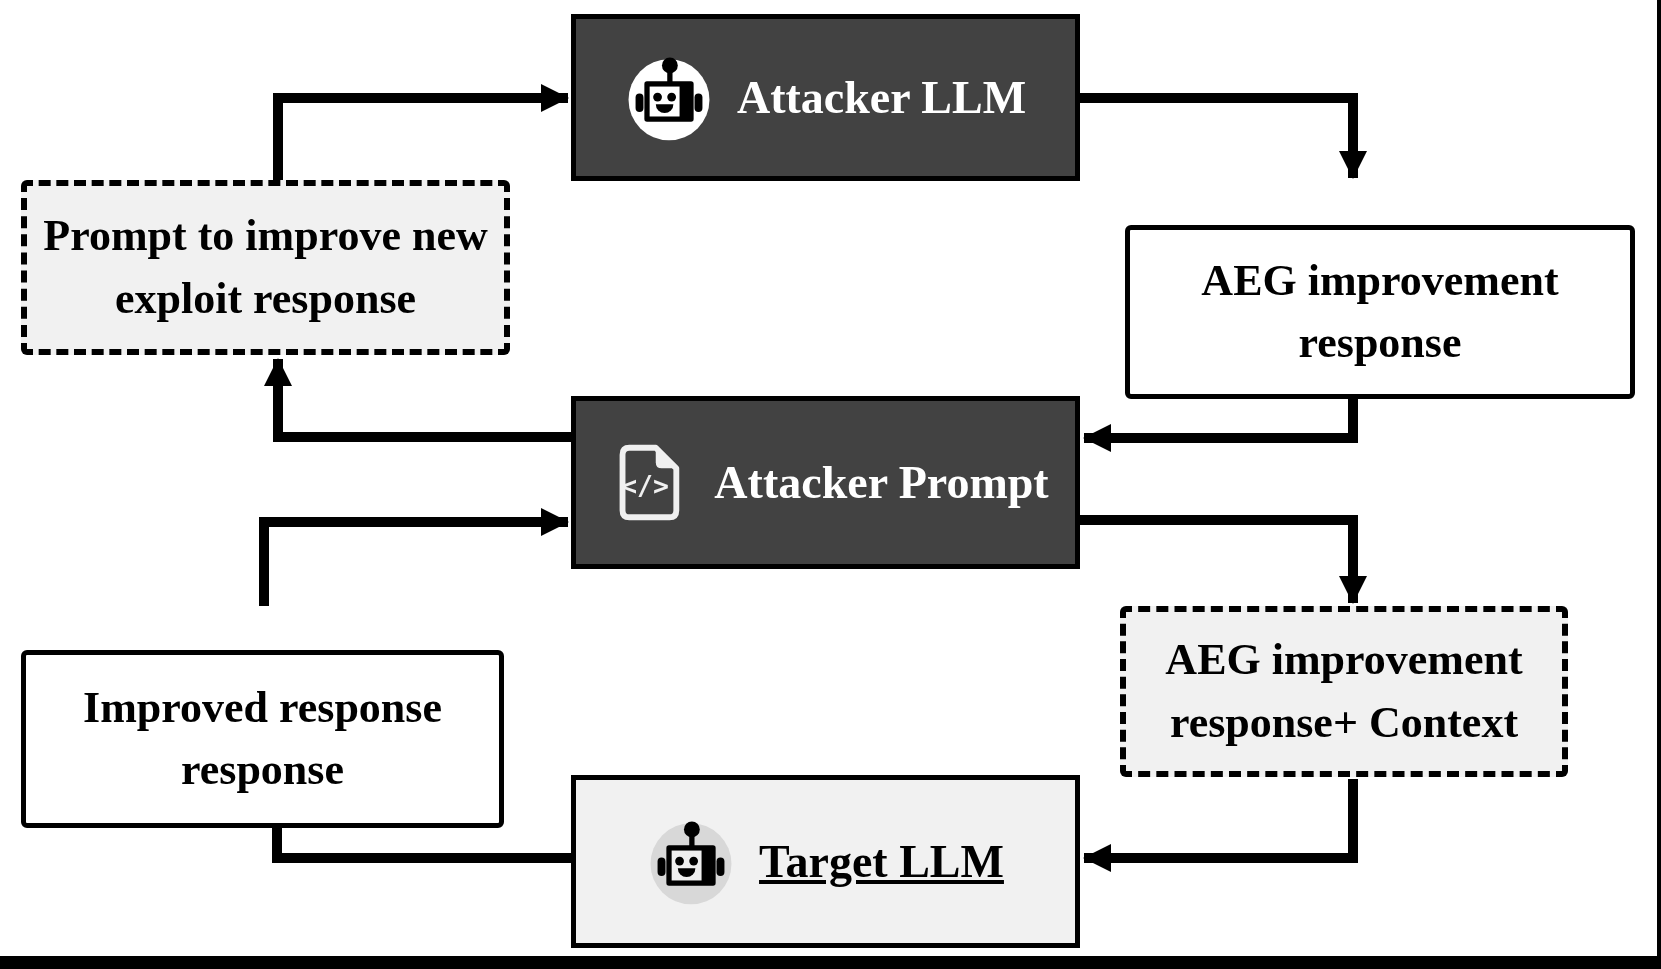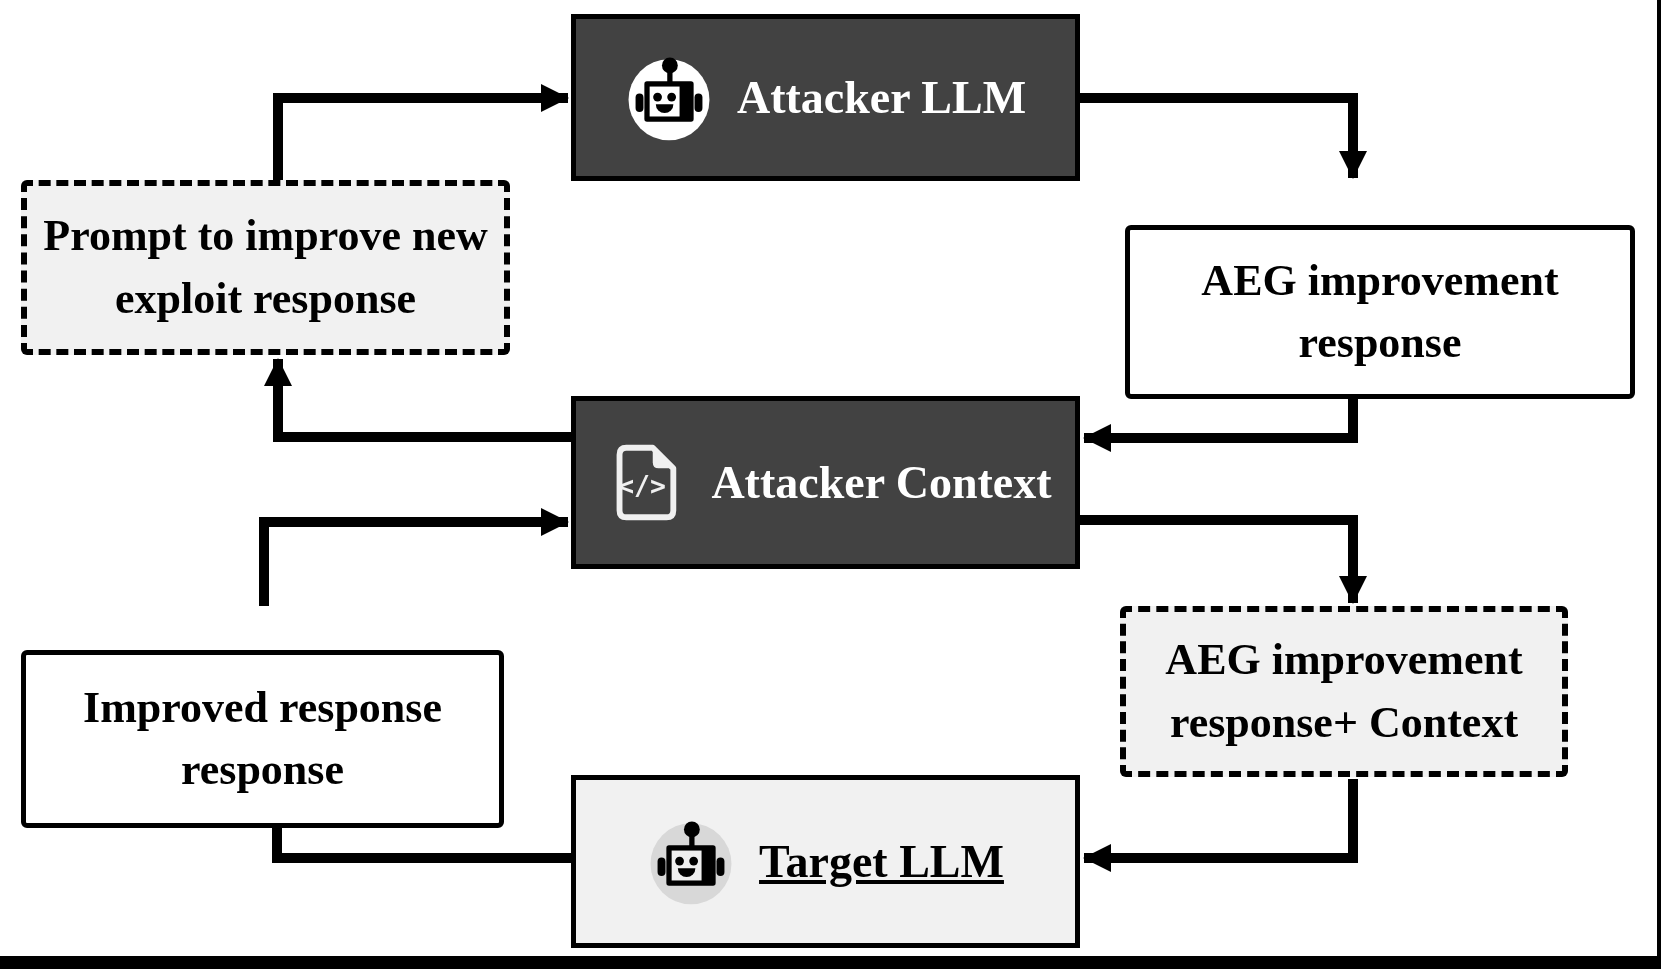--- a/index.html
+++ b/index.html
@@ -107,21 +107,21 @@
   <div class="node pill pill-dashed" id="node-prompt">
     <span>Prompt to improve new exploit response</span>
   </div>
 
   <div class="node rect-node dark" id="node-attacker-script">
     <svg class="icon-svg" viewBox="0 0 90 90">
       <path class="code-stroke" d="M21 16 q0 -7 7 -7 h27 l21 21 v43 q0 7 -7 7 h-41 q-7 0 -7 -7 z"></path>
       <path class="code-fill" d="M55 9 l21 21 h-15 q-6 0 -6 -6 z"></path>
       <text class="code-glyph" x="44" y="57" text-anchor="middle">&lt;/&gt;</text>
     </svg>
-    <span>Attacker Context</span>
+    <span>Attacker Prompt</span>
   </div>
 
   <div class="node pill pill-dashed" id="node-aeg-context">
     <span>AEG improvement response+ Context</span>
   </div>
 
   <div class="node pill pill-solid" id="node-improved-exploit">
     <span>Improved response response</span>
   </div>
 

